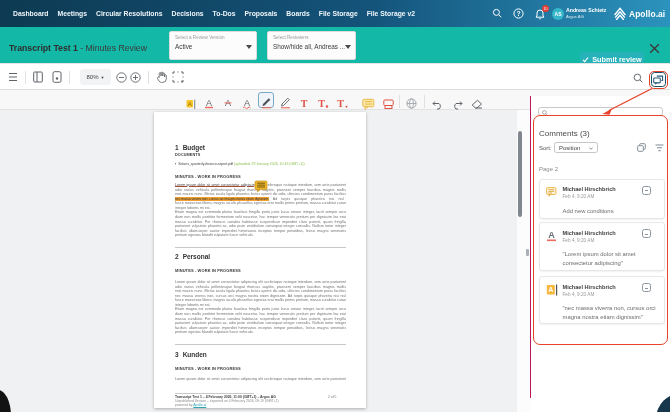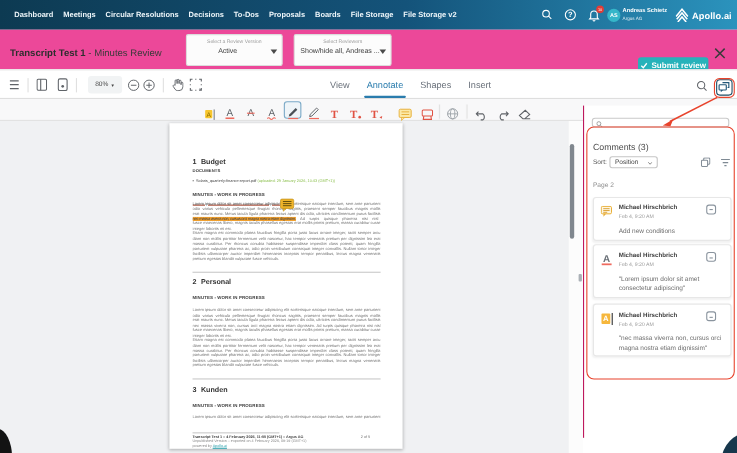--- a/index.html
+++ b/index.html
@@ -16,21 +16,21 @@
 .hic { position:absolute; top:0; }
 .avatar { position:absolute; left:552px; top:7.5px; width:12px; height:12px; border-radius:50%;
   background:#35b6c9; color:#fff; font-size:5px; font-weight:bold; display:flex; align-items:center; justify-content:center; }
 .uname { position:absolute; left:566px; top:8px; color:#fff; }
 .uname .n1 { font-size:5.2px; font-weight:bold; line-height:5.6px; }
 .uname .n2 { font-size:4.2px; opacity:.85; line-height:5px; }
 .logo { position:absolute; left:614px; top:7px; display:flex; align-items:center; gap:3px; }
 .logo .t { color:#fff; font-weight:bold; font-size:8.4px; letter-spacing:0.1px; }
 
 
-.trow { position:absolute; left:0; top:27px; width:670px; height:36px; background:#ec4899;text-align:center; }
+.trow { position:absolute; left:0; top:27px; width:670px; height:36px; background:#14b8a6; }
 .title { position:absolute; left:9px; top:15.5px; font-size:8.7px; color:#3a3a3a; }
 .title b { font-weight:bold; color:#2e2e2e; }
 .dd { position:absolute; top:4px; height:29px; background:#fcfcfc; border:1px solid #dcdcdc; border-radius:2px; padding:3px 5px; }
 .dd .lab { font-size:4.6px; color:#9c9c9c; }
 .dd .val { font-size:6.4px; color:#3c3c3c; margin-top:2.5px; white-space:nowrap; overflow:hidden; padding-right:12px; }
 .dd .car { position:absolute; right:4px; top:13px; width:0; height:0; border-left:3.2px solid transparent; border-right:3.2px solid transparent; border-top:4px solid #4a4a4a; }
 .dd1 { left:169px; width:88px; }
 .dd2 { left:267px; width:89px; }
 .sbtn { position:absolute; left:580px; top:13px; width:64px; height:15px; background:#27b2ba; border-radius:3px;
   color:#fff; font-size:7.3px; font-weight:bold; display:flex; align-items:center; justify-content:center; gap:3px;margin-top:12px; }
@@ -178,26 +178,20 @@
         <line x1="5.5" y1="3" x2="5.5" y2="8" stroke="#5f6368" stroke-width="0.9"></line>
       </svg>
     <div class="tsep" style="left:148px"></div>
     <svg style="position:absolute;left:156px;top:7px" width="11" height="12" viewBox="0 0 11 12">
         <path d="M3.2 6.5 V2.5 a0.9 0.9 0 0 1 1.8 0 V5 V2 a0.9 0.9 0 0 1 1.8 0 V5 V2.8 a0.9 0.9 0 0 1 1.8 0 V6 V4.4 a0.9 0.9 0 0 1 1.7 0 V8 a3.6 3.6 0 0 1 -3.6 3.4 h-1.2 a3 3 0 0 1 -2.3 -1.2 L1.5 7.6 a0.95 0.95 0 0 1 1.7 -0.9 Z" fill="none" stroke="#5f6368" stroke-width="0.85"></path>
       </svg>
     <svg style="position:absolute;left:172px;top:7px" width="12" height="12" viewBox="0 0 12 12">
         <path d="M1 3 V1 H3 M9 1 H11 V3 M11 9 V11 H9 M3 11 H1 V9 M1 5.5 V6.5 M11 5.5 V6.5 M5.5 1 H6.5 M5.5 11 H6.5" fill="none" stroke="#5f6368" stroke-width="1"></path>
         <path d="M11 11 l-2.5 -1 1.5 -0.5 Z" fill="#5f6368"></path>
       </svg>
-    <div class="tabs">
-      <span>View</span>
-        <span class="act">Annotate</span>
-        <span>Shapes</span>
-        <span>Insert</span>
-    </div>
     <svg style="position:absolute;left:633px;top:9px" width="10" height="10" viewBox="0 0 10 10">
         <circle cx="4.4" cy="4.4" r="3.3" fill="none" stroke="#5f6368" stroke-width="0.95"></circle>
         <line x1="6.8" y1="6.8" x2="9.3" y2="9.3" stroke="#5f6368" stroke-width="0.95"></line>
       </svg>
   </div>
   <div class="ctoggle">
     <svg width="12.5" height="12.5" viewBox="0 0 13 13" style="margin:0">
       <path d="M5 2.2 h6 v4.6 h-1.2" fill="none" stroke="#23587a" stroke-width="1.1"></path>
       <rect x="1.8" y="4.2" width="6.8" height="5" rx="0.8" fill="none" stroke="#23587a" stroke-width="1.1"></rect>
       <path d="M3.4 9.2 L3.4 11.3 L5.6 9.2 Z" fill="#23587a"></path>

